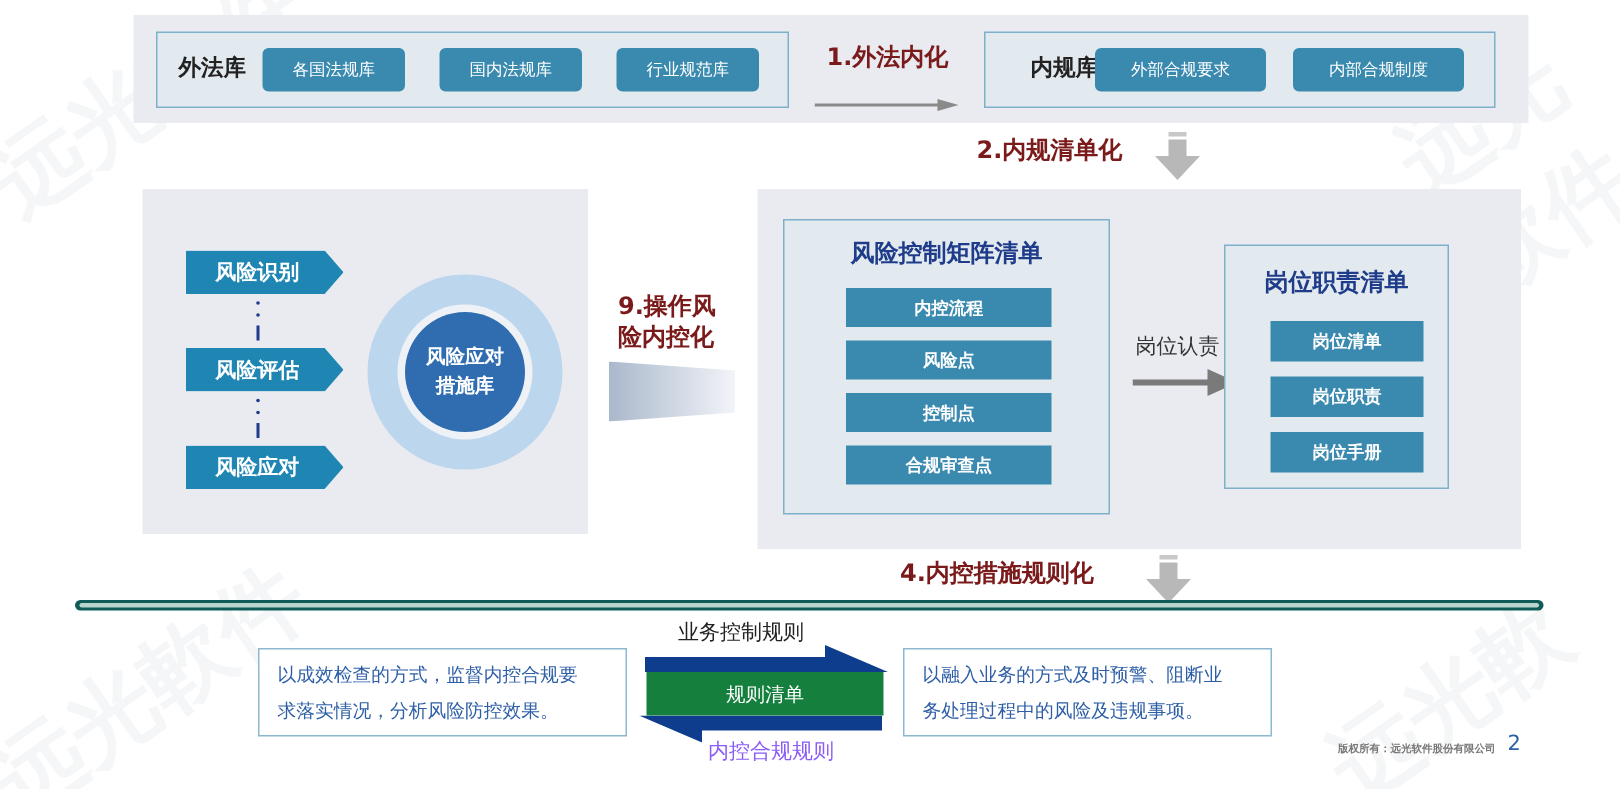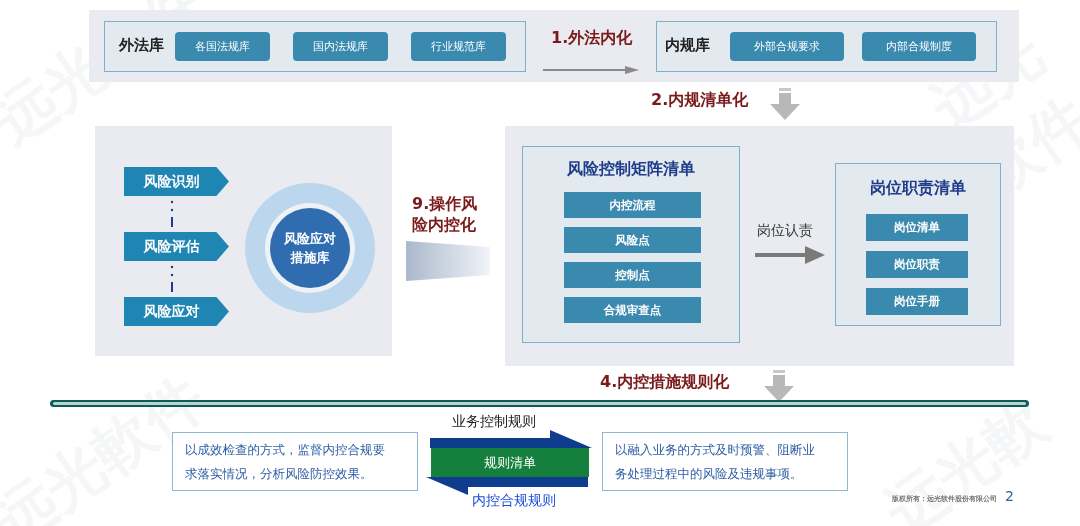--- a/index.html
+++ b/index.html
@@ -36,21 +36,21 @@
 
 <span class="abs step" style="left:551px;top:28px;">1.外法内化</span>
 <div class="abs" style="left:543px;top:59px;width:96px;height:8px;">
   <svg width="96" height="8">
       <line x1="0" y1="4" x2="84" y2="4" stroke="#8a8a8a" stroke-width="2"></line>
       <polygon points="82,0 96,4 82,8" fill="#8a8a8a"></polygon>
     </svg>
 </div>
 
 <div class="abs frame" style="left:656px;top:21px;width:341px;height:51px;">
-  <span class="abs lbl" style="left:8px;top:14px;">内规库</span>
+  <span class="abs lbl" style="left:30px;top:14px;">内规库</span>
   <div class="abs tealbtn" style="left:73px;top:10px;width:114px;height:29px;">外部合规要求</div>
   <div class="abs tealbtn" style="left:178px;top:10px;width:114px;height:29px;left:205px;">内部合规制度</div>
 </div>
 
 <span class="abs step" style="left:651px;top:90px;">2.内规清单化</span>
 <div class="abs" style="left:770px;top:88px;width:30px;height:32px;">
   <svg width="30" height="32">
       <rect x="9" y="0" width="12" height="3" fill="#c8c8c8"></rect>
       <rect x="9" y="5" width="12" height="12" fill="#b8b8b8"></rect>
       <polygon points="0,16 30,16 15,32" fill="#b8b8b8"></polygon>
@@ -107,21 +107,21 @@
     <div class="abs rect" style="left:41px;top:115px;width:137px;height:26px;">控制点</div>
     <div class="abs rect" style="left:41px;top:150px;width:137px;height:26px;">合规审查点</div>
   </div>
   <span class="abs" style="left:252px;top:96px;font-size:14px;color:#333;">岗位认责</span>
   <div class="abs" style="left:250px;top:120px;width:70px;height:18px;">
     <svg width="70" height="18">
         <rect x="0" y="7" width="52" height="4" fill="#7a7a7a"></rect>
         <polygon points="50,0 70,9 50,18" fill="#7a7a7a"></polygon>
       </svg>
   </div>
-  <div class="abs frame" style="left:330px;top:37px;width:166px;height:163px;padding-left:12px;">
+  <div class="abs frame" style="left:311px;top:37px;width:150px;height:163px;padding-left:12px;">
     <div class="abs" style="left:0;top:14px;width:100%;text-align:center;color:#1f3c8a;font-weight:bold;font-size:16px;">岗位职责清单</div>
     <div class="abs rect" style="left:30px;top:50px;width:102px;height:27px;">岗位清单</div>
     <div class="abs rect" style="left:30px;top:87px;width:102px;height:27px;">岗位职责</div>
     <div class="abs rect" style="left:30px;top:124px;width:102px;height:27px;">岗位手册</div>
   </div>
 </div>
 
 <span class="abs step" style="left:600px;top:372px;">4.内控措施规则化</span>
 <div class="abs" style="left:764px;top:370px;width:30px;height:32px;">
   <svg width="30" height="32">
@@ -145,21 +145,21 @@
   <svg width="162" height="18">
       <polygon points="0,8 120,8 120,0 162,18 0,18" fill="#0d3d8c"></polygon>
     </svg>
 </div>
 <div class="abs" style="left:431px;top:448px;width:158px;height:29px;background:#15803d;color:#fff;font-size:13px;display:flex;align-items:center;justify-content:center;">规则清单</div>
 <div class="abs" style="left:426px;top:477px;width:162px;height:18px;">
   <svg width="162" height="18">
       <polygon points="0,0 162,0 162,10 42,10 42,18" fill="#0d3d8c"></polygon>
     </svg>
 </div>
-<span class="abs" style="left:472px;top:492px;font-size:14px;color:#1d4ed8;">内控合规规则</span>
+<span class="abs" style="left:472px;top:492px;font-size:14px;color:#8b5cf6;">内控合规规则</span>
 
 <div class="abs desc" style="left:602px;top:432px;width:246px;height:59px;padding-top:5px;">
   <div>以融入业务的方式及时预警、阻断业</div>
   <div>务处理过程中的风险及违规事项。</div>
 </div>
 
 <span class="abs" style="left:892px;top:494px;font-size:7px;color:#777;font-weight:bold;">版权所有：远光软件股份有限公司</span>
 <span class="abs" style="left:1005px;top:488px;font-size:14px;color:#2e5fa6;">2</span>
 
 </body></html>

